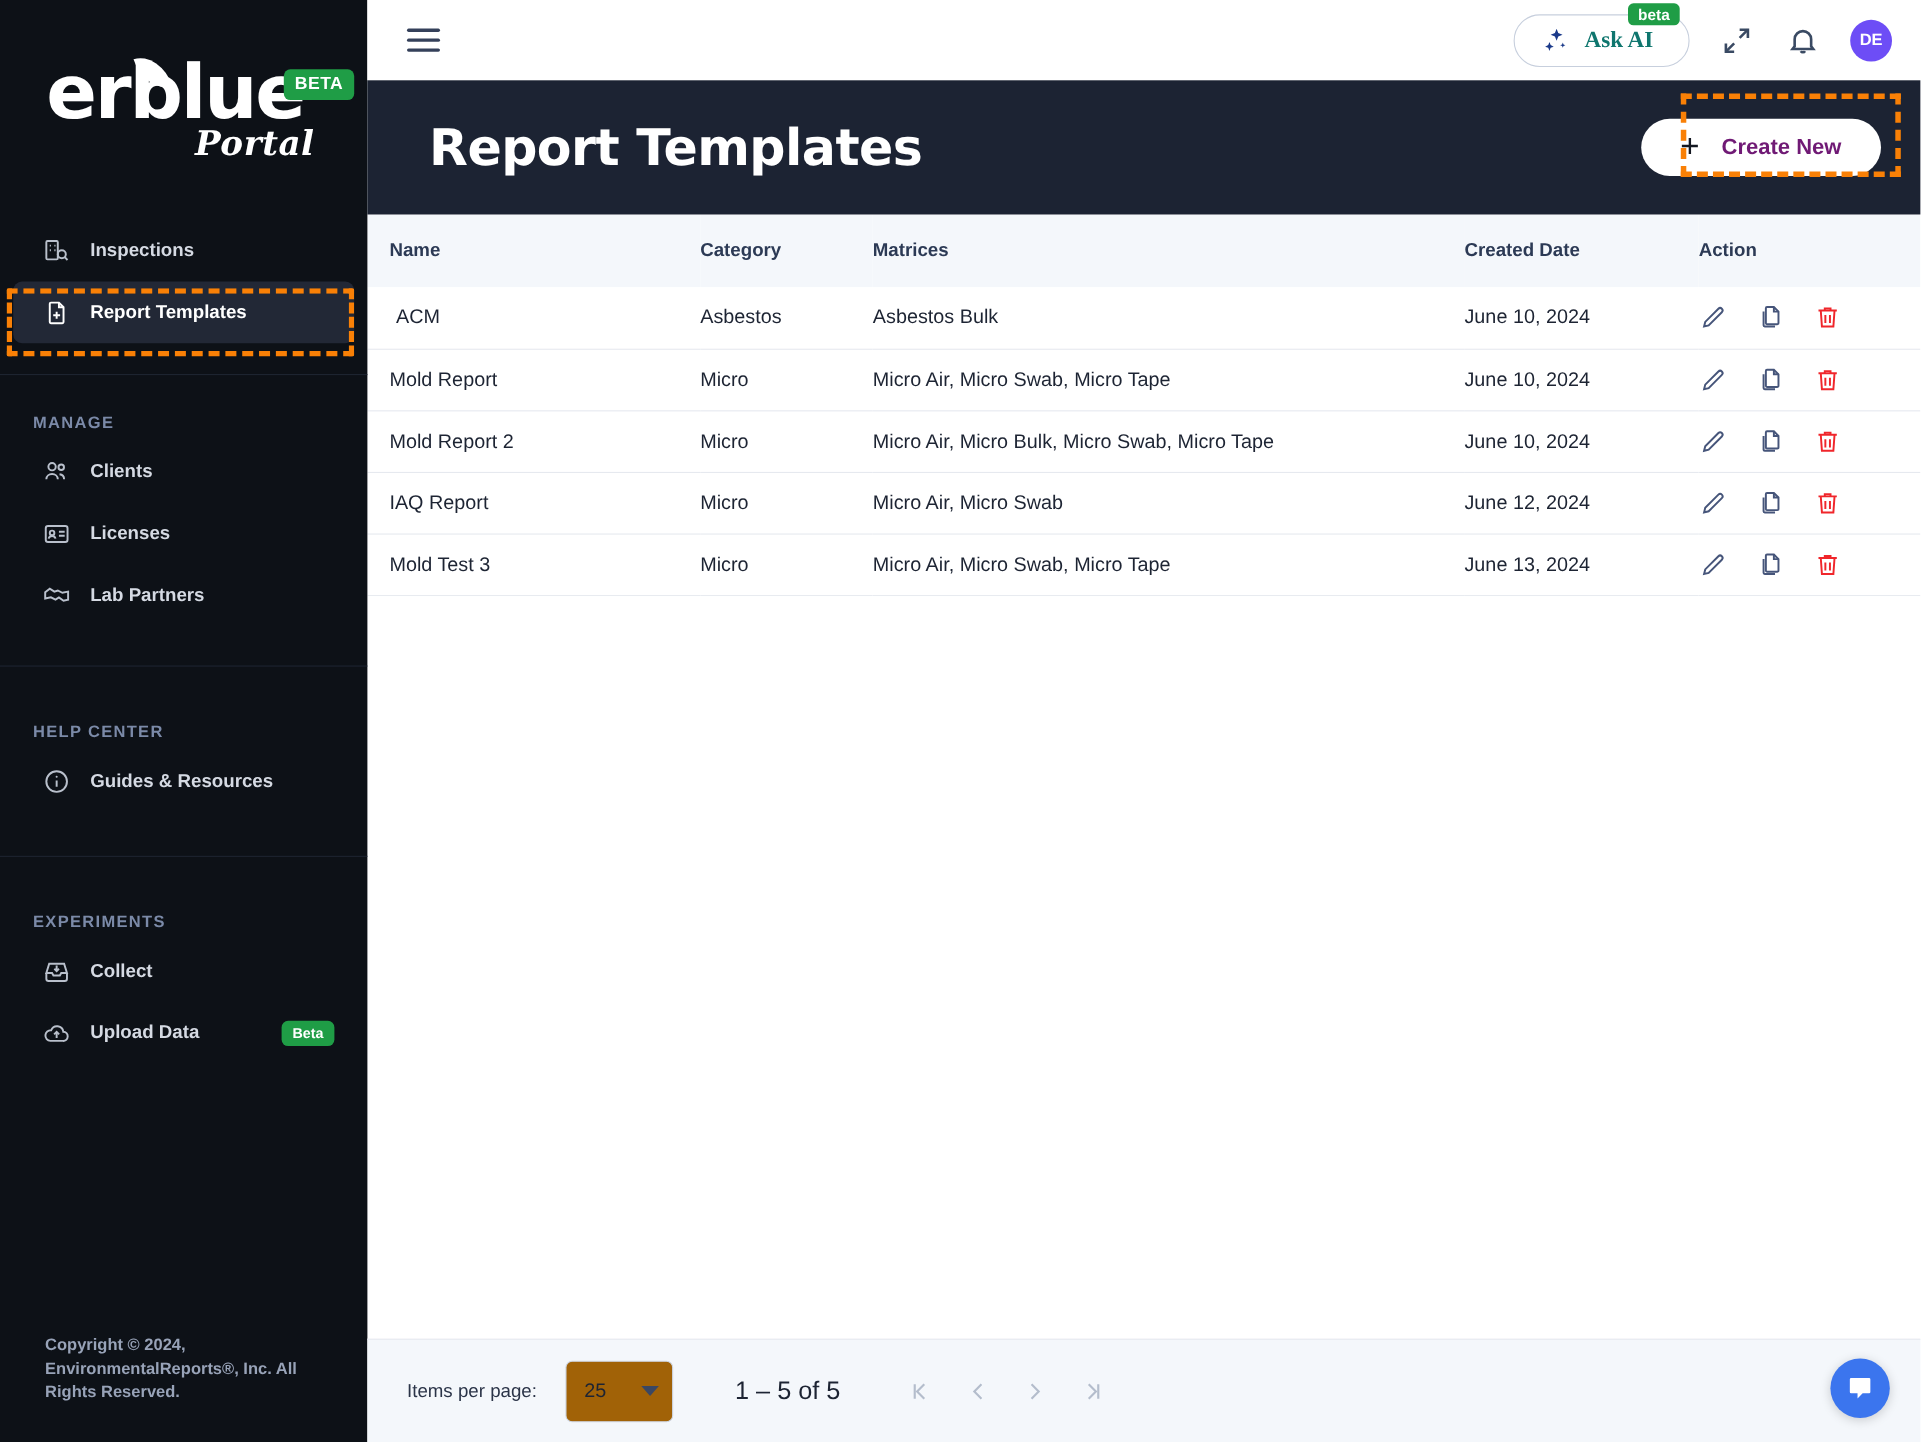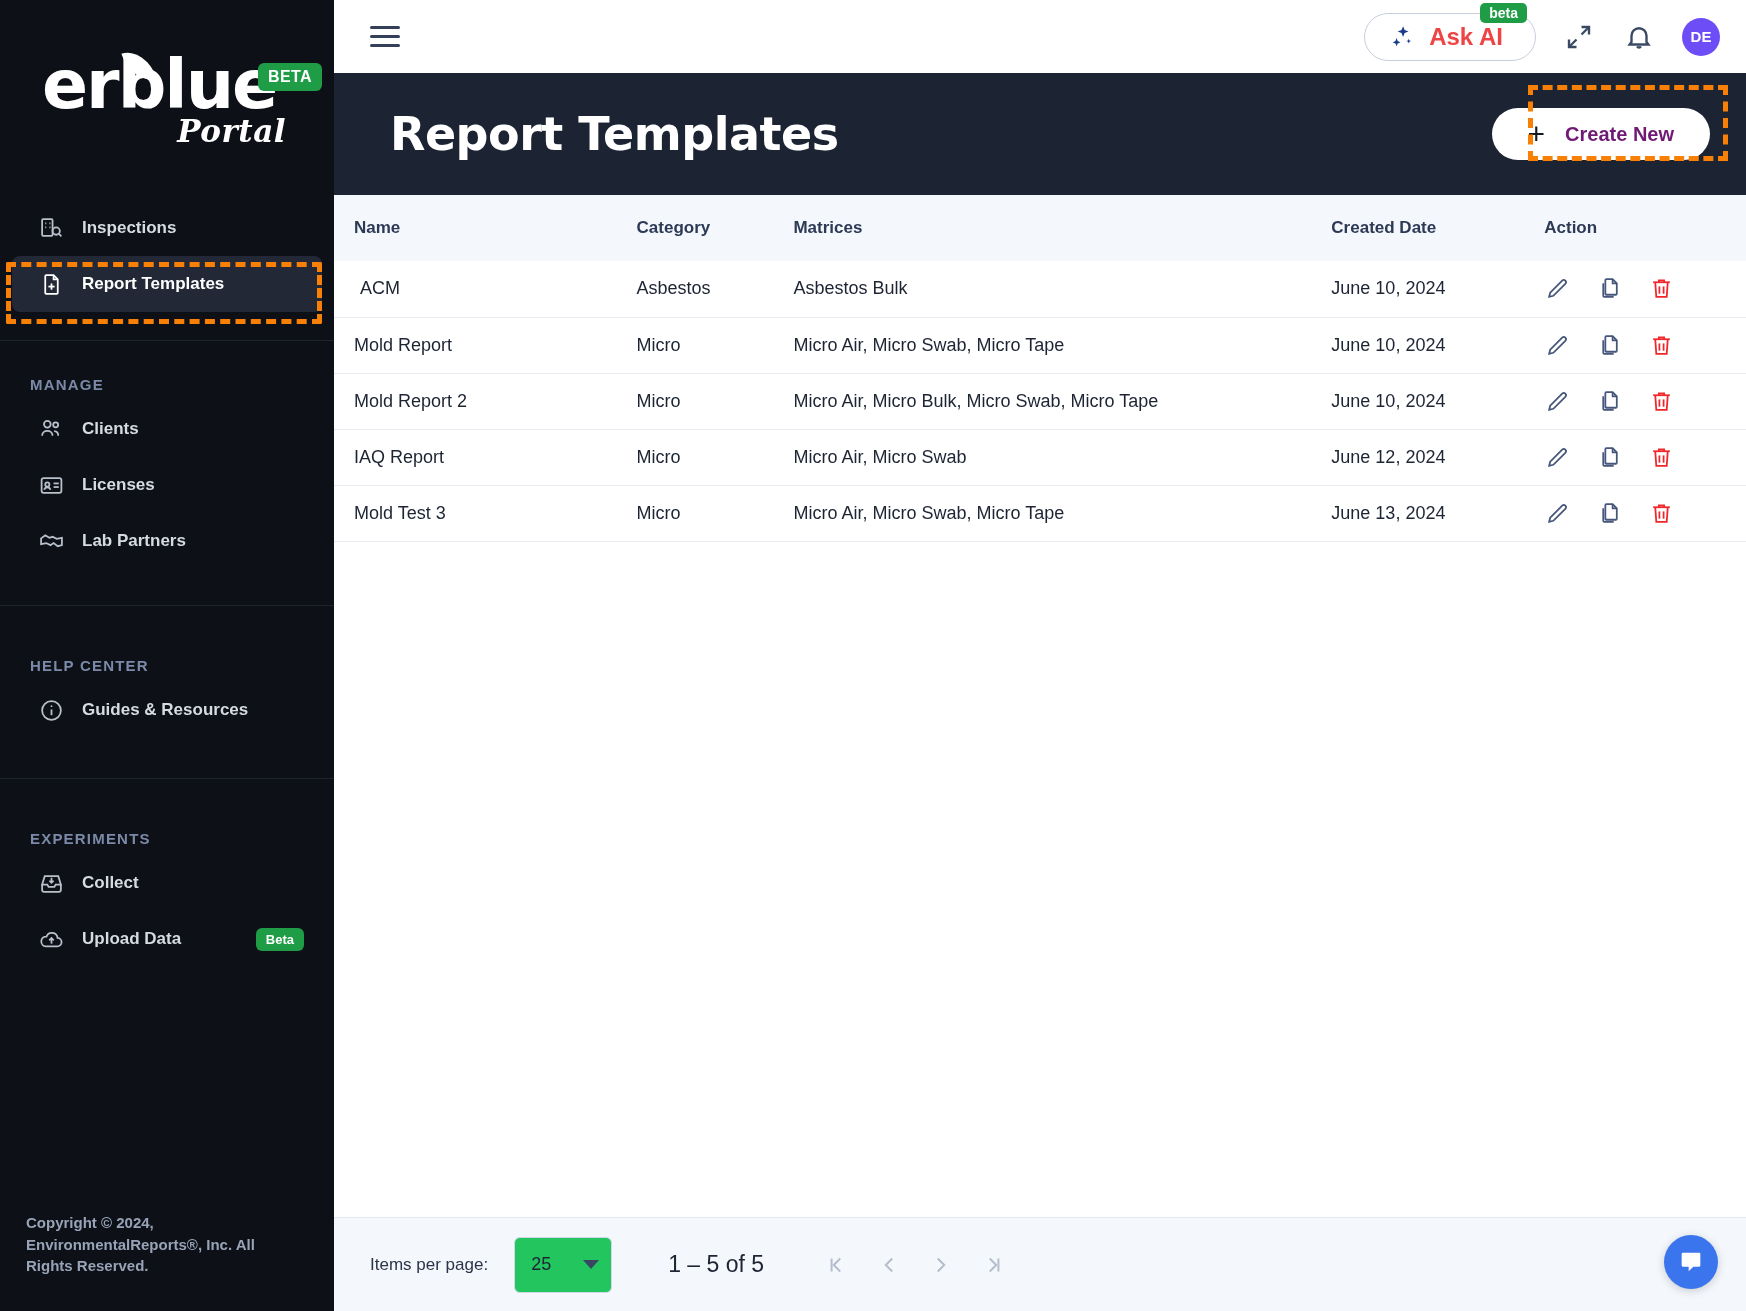--- a/index.html
+++ b/index.html
@@ -68,41 +68,41 @@
   .divider { height: 1px; background: #1d2430; margin: 0; }
   .sec-label {
     color: #7b8aa8; font-size: 15px; font-weight: 700; letter-spacing: 1.2px;
     padding: 0 0 0 30px; height: 34px; display: flex; align-items: center;
   }
   .sidebar-badge {
     background: #1f9d46; color: #fff; font-size: 13px; font-weight: 700;
     padding: 4px 10px; border-radius: 6px; margin-left: auto; margin-right: 18px;
   }
   .copyright {
-    margin-top: auto; padding: 0 34px 34px 26px;
+    margin-top: auto; padding: 0 34px 34px 41px;
     color: #98a3b8; font-size: 15px; font-weight: 600; line-height: 1.45;
   }
 
   
   .main { flex: 1; display: flex; flex-direction: column; height: 1311px; background: #ffffff; }
 
   .topbar {
     height: 73px; background: #ffffff;
     display: flex; align-items: center; padding: 0 26px 0 36px;
     position: relative;
   }
   .hamburger { width: 30px; cursor: pointer; display: flex; flex-direction: column; gap: 6px; }
   .hamburger span { display: block; height: 3px; background: #34405a; border-radius: 2px; }
   .topbar-right { margin-left: auto; display: flex; align-items: center; gap: 26px; position: relative; }
   .askai {
     border: 1.5px solid #c7cfdd; border-radius: 999px;
     height: 48px; display: flex; align-items: center; gap: 14px;
     padding: 0 32px 0 24px; cursor: pointer; position: relative;
   }
-  .askai-label { color: #ef4444; font-size: 24px; font-weight: 700; }
+  .askai-label { color: #0f766e; font-size: 21px; font-weight: 700; font-family: Liberation Serif, serif; }
   .askai .spark { width: 26px; height: 26px; }
   .askai .spark svg { width: 26px; height: 26px; fill: #1b3a8a; }
   .beta-float {
     position: absolute; top: -11px; right: 8px;
     background: #1f9d46; color: #fff; font-size: 14px; font-weight: 700;
     padding: 2px 9px; border-radius: 5px;
   }
   .icon-btn { width: 34px; height: 34px; cursor: pointer; display:flex; align-items:center; justify-content:center;}
   .icon-btn svg { stroke: #3a4a63; fill: none; stroke-width: 1.9; width: 30px; height: 30px; }
   .avatar {
@@ -157,21 +157,21 @@
 
   
   .paginator {
     height: 94px; background: #f4f7fb; border-top: 1px solid #e6e9ef;
     display: flex; align-items: center; padding-left: 36px; gap: 26px;
     position: relative;
   }
   .ipp-label { font-size: 17px; color: #2b3448; font-weight: 400; }
   .ipp-select {
     width: 98px; height: 56px; border: 1px solid #cfd8e6; border-radius: 6px;
-    background: #22c55e; display: flex; align-items: center;
+    background: #a16207; display: flex; align-items: center;
     padding: 0 12px 0 16px; cursor: pointer; gap: 10px;
   }
   .ipp-val { font-size: 18px; color: #1d2433; }
   .caret { margin-left: auto; width: 0; height: 0;
     border-left: 8px solid transparent; border-right: 8px solid transparent;
     border-top: 9px solid #3a4763; }
   .range { font-size: 23px; color: #1d2433; margin-left: 30px; }
   .pg-btns { display: flex; align-items: center; gap: 6px; margin-left: 24px; }
   .pg-btn { width: 46px; height: 46px; display: flex; align-items: center; justify-content: center; cursor: pointer; }
   .pg-btn svg { width: 26px; height: 26px; stroke: #b4bdcc; fill: none; stroke-width: 1.8; }

